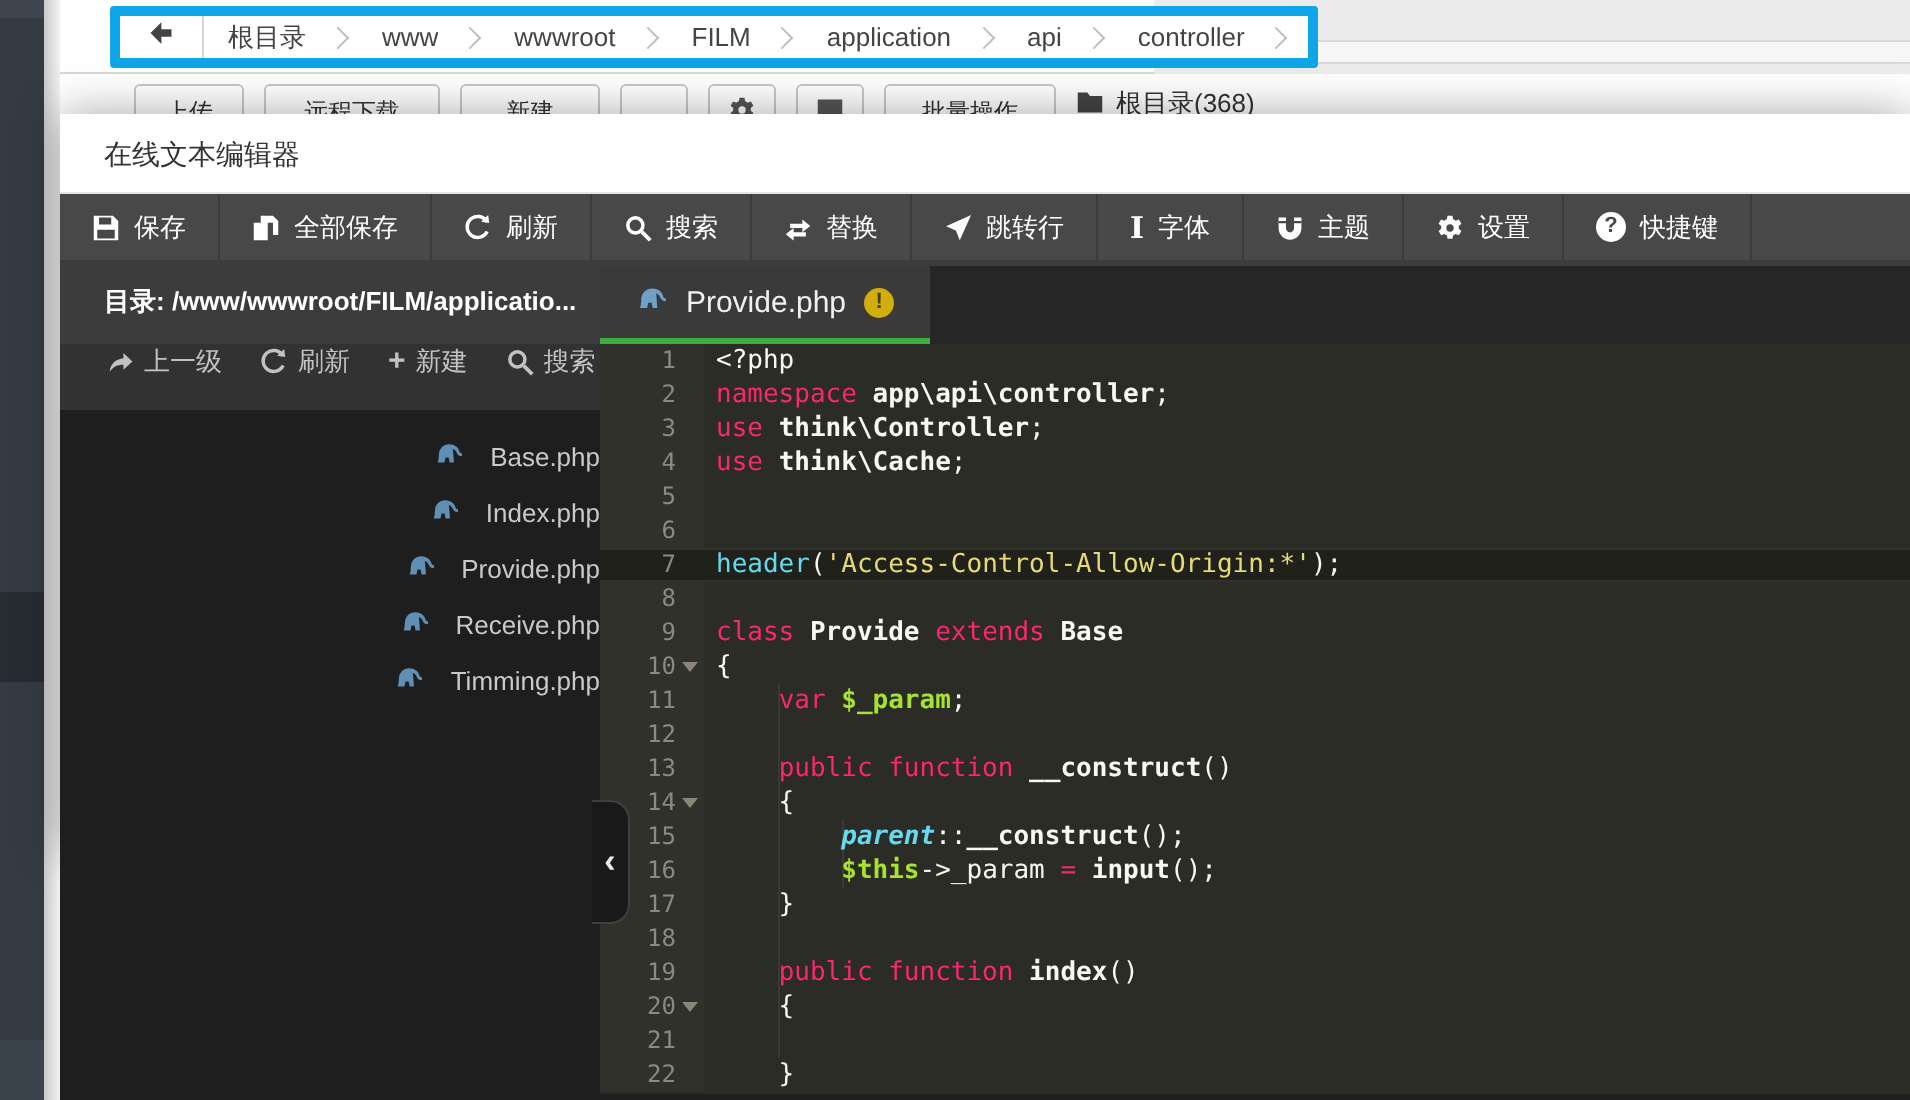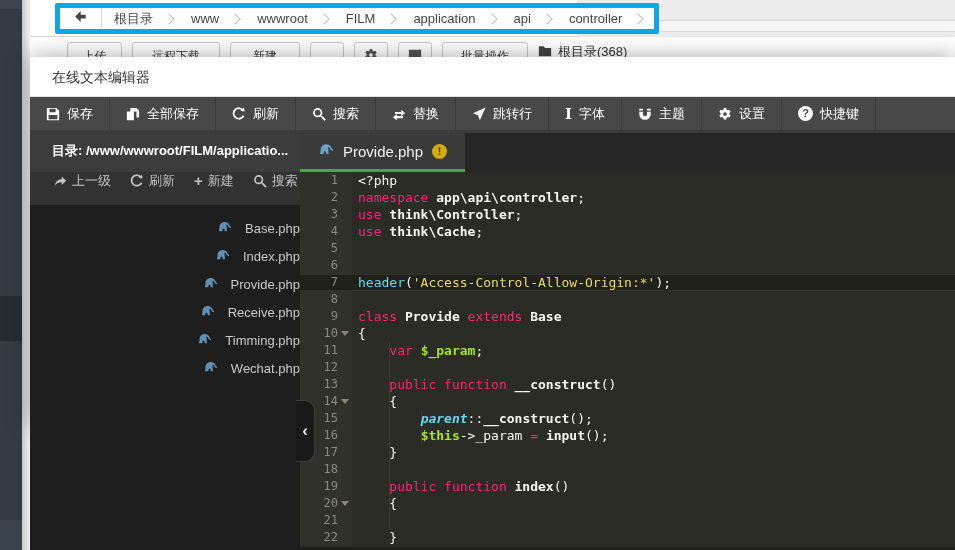--- a/index.html
+++ b/index.html
@@ -317,26 +317,20 @@
                 <path fill="currentColor" d="M2 13c.4-1.4.6-2.6.6-3.9C2.6 5.7 4.9 3.3 8.2 3.3c2.7 0 4.8 1.5 5.4 3.9.2.6.6.9 1.4 1l-.1 1.5c-1.3 0-2.4-.7-2.8-1.9-.3-1-1.1-1.7-2.1-2 .3 1.7.5 4.3.6 7.2H8.3l-.5-2.6H6.1L5.6 13z"></path>
               </svg></span>
             <span>Receive.php</span>
           </li>
           <li class="fitem">
             <span style="color: rgb(95, 143, 180);"><svg viewBox="0 0 16 16" width="15" height="15">
                 <path fill="currentColor" d="M2 13c.4-1.4.6-2.6.6-3.9C2.6 5.7 4.9 3.3 8.2 3.3c2.7 0 4.8 1.5 5.4 3.9.2.6.6.9 1.4 1l-.1 1.5c-1.3 0-2.4-.7-2.8-1.9-.3-1-1.1-1.7-2.1-2 .3 1.7.5 4.3.6 7.2H8.3l-.5-2.6H6.1L5.6 13z"></path>
               </svg></span>
             <span>Timming.php</span>
           </li>
-          <li class="fitem">
-            <span style="color: rgb(95, 143, 180);"><svg viewBox="0 0 16 16" width="15" height="15">
-                <path fill="currentColor" d="M2 13c.4-1.4.6-2.6.6-3.9C2.6 5.7 4.9 3.3 8.2 3.3c2.7 0 4.8 1.5 5.4 3.9.2.6.6.9 1.4 1l-.1 1.5c-1.3 0-2.4-.7-2.8-1.9-.3-1-1.1-1.7-2.1-2 .3 1.7.5 4.3.6 7.2H8.3l-.5-2.6H6.1L5.6 13z"></path>
-              </svg></span>
-            <span>Wechat.php</span>
-          </li>
         </ul>
     </div>
     <div id="editorwrap">
       <div id="tabstrip">
         <div id="tab">
           <span><svg viewBox="0 0 16 16" width="16" height="16">
                 <path fill="currentColor" d="M2 13c.4-1.4.6-2.6.6-3.9C2.6 5.7 4.9 3.3 8.2 3.3c2.7 0 4.8 1.5 5.4 3.9.2.6.6.9 1.4 1l-.1 1.5c-1.3 0-2.4-.7-2.8-1.9-.3-1-1.1-1.7-2.1-2 .3 1.7.5 4.3.6 7.2H8.3l-.5-2.6H6.1L5.6 13z"></path>
               </svg></span>
           <span class="fname">Provide.php</span>
           <span class="warnbadge">!</span>

